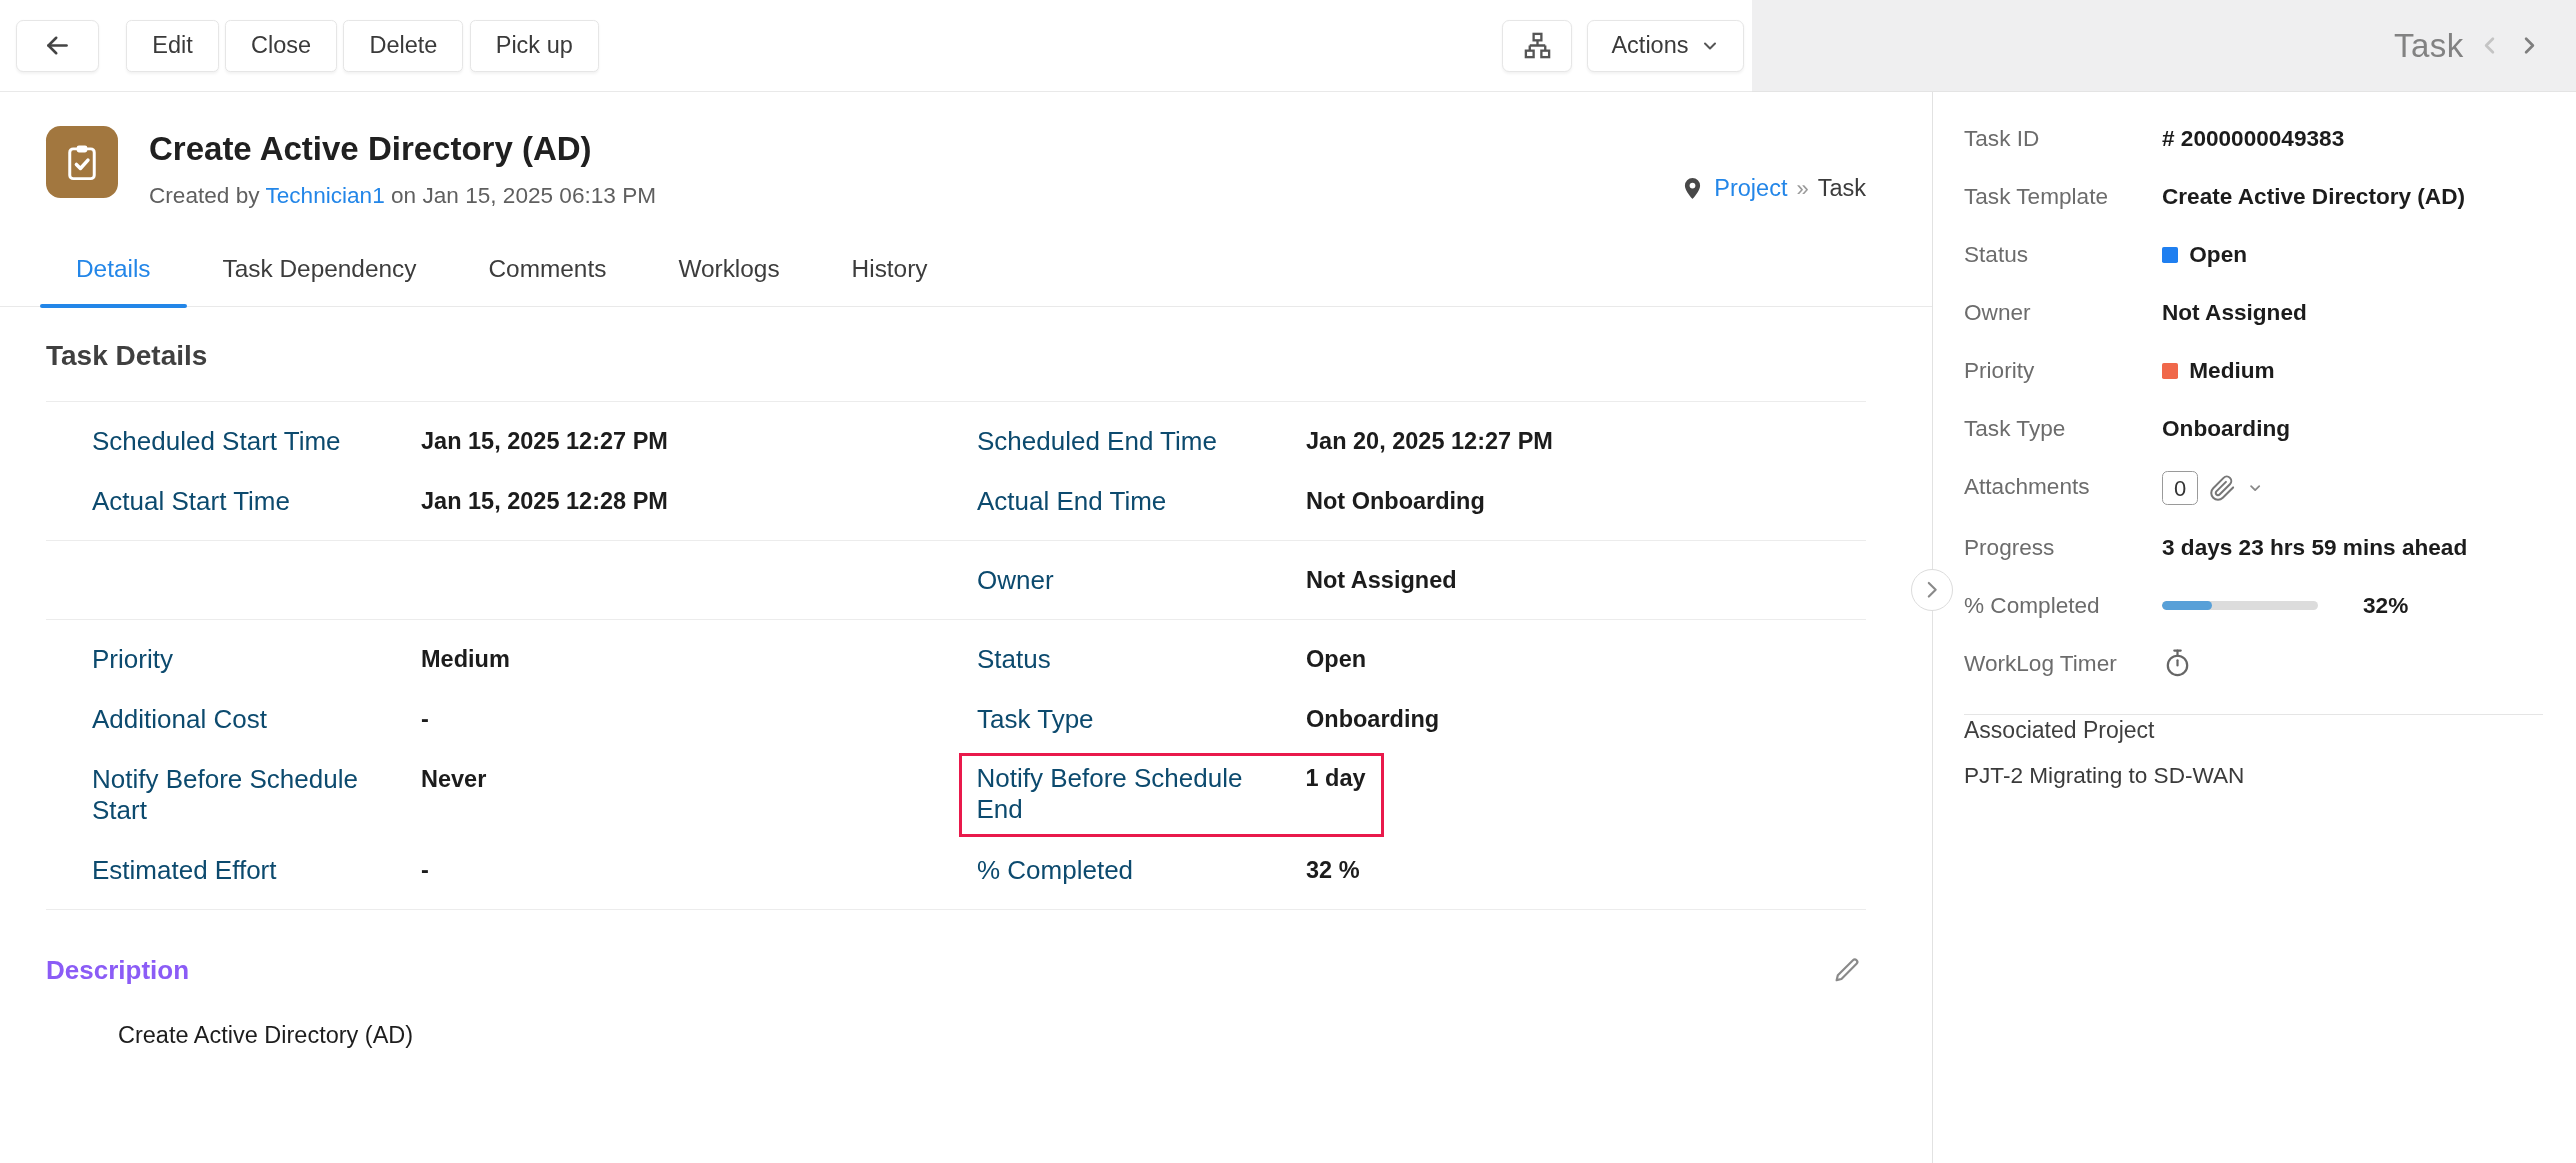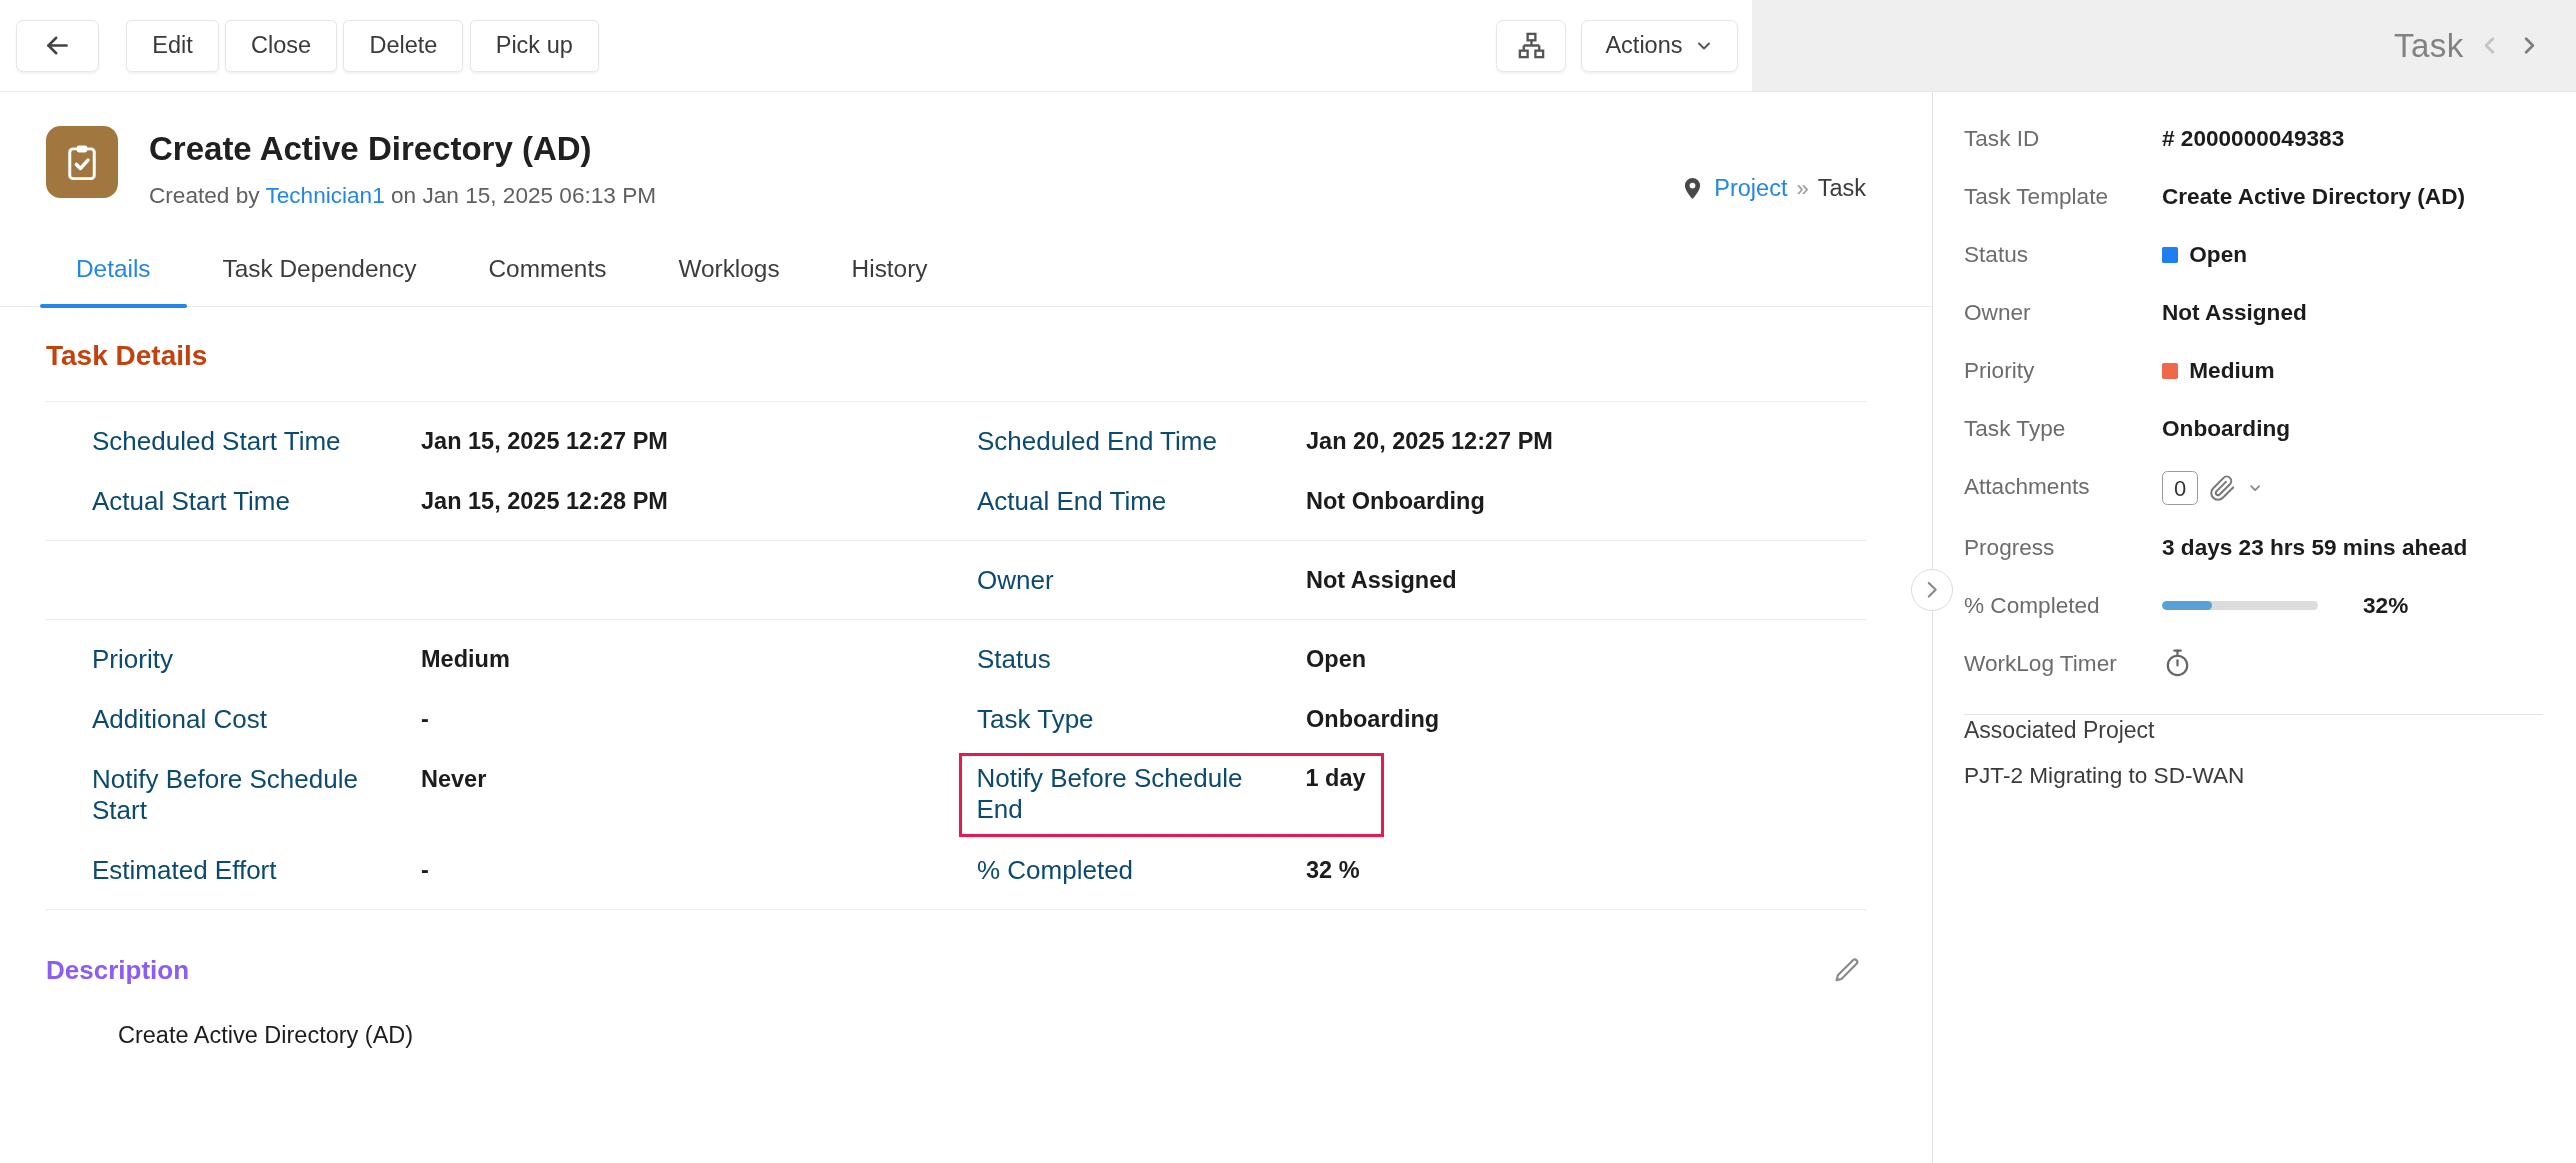--- a/index.html
+++ b/index.html
@@ -25,21 +25,21 @@
   }
   .tb-btn {
     height:52px; background:#fff; border:1.8px solid #e6e6e6; border-radius:7.2px;
     font:inherit; font-size:23.5px; color:#3a3a3a; cursor:pointer;
     box-shadow:0 1.8px 2.7px rgba(0,0,0,0.05);
     display:inline-flex; align-items:center; justify-content:center;
   }
   .back-btn { width:83px; margin-right:27px; }
   .btn-group { display:flex; gap:6.3px; }
   .btn-group .tb-btn { padding:0 25px; border-radius:5.4px; }
-  .tb-right { margin-left:auto; margin-right:14px; display:flex; gap:14.5px; align-items:flex-start; }
+  .tb-right { margin-left:auto; margin-right:8px; display:flex; gap:14.5px; align-items:flex-start; }
   .icon-btn { width:70px; }
   .actions-btn { padding:0 23.5px; gap:11px; }
   .nav-title { font-size:33px; color:#828282; letter-spacing:0.5px; }
   .nav-chev { display:inline-flex; cursor:pointer; }
 
   
   .content { display:flex; height:1071px; position:relative; }
   .main { width:1932px; background:#fff; overflow:hidden; }
   .sidebar { flex:1; background:#fff; border-left:1.8px solid #e2e2e2; padding:31px 33px 0 31px; }
   .collapse-handle {
@@ -64,21 +64,21 @@
   
   .tabs { display:flex; margin-top:23.5px; padding-left:40px; border-bottom:1.8px solid #e9e9e9; }
   .tab { padding:22px 36px 23.5px 36px; font-size:24.4px; color:#3c3c3c; position:relative; cursor:pointer; }
   .tab.active { color:var(--accent,#2386e8); }
   .tab.active::after {
     content:""; position:absolute; left:0; right:0; bottom:-1.8px; height:4.5px;
     background:var(--accent,#2386e8); border-radius:2.7px;
   }
 
   
-  .section-heading { font-size:28px; font-weight:700; color:#c2410c; margin:33px 66px 29px 46px; }
+  .section-heading { font-size:28px; font-weight:700; color:#404040; margin:33px 66px 29px 46px; }
   .divider { border-top:1.8px solid #ececec; margin:0 66px 0 46px; }
   .fgroup { padding:9px 0; }
   .frow { display:flex; padding:14.5px 66px 14.5px 92px; }
   .fcell { display:flex; align-items:flex-start; }
   .fcell.left { width:885px; flex:0 0 auto; }
   .fcell.right { flex:1; }
   .flabel { width:329px; padding-right:63px; flex:0 0 auto; font-size:26px; color:#0c4a6e; line-height:31px; }
   .fvalue { font-size:23.5px; font-weight:700; color:#1c1c1c; line-height:31px; }
   .hl-box {
     display:flex; width:425px; align-self:flex-start;

